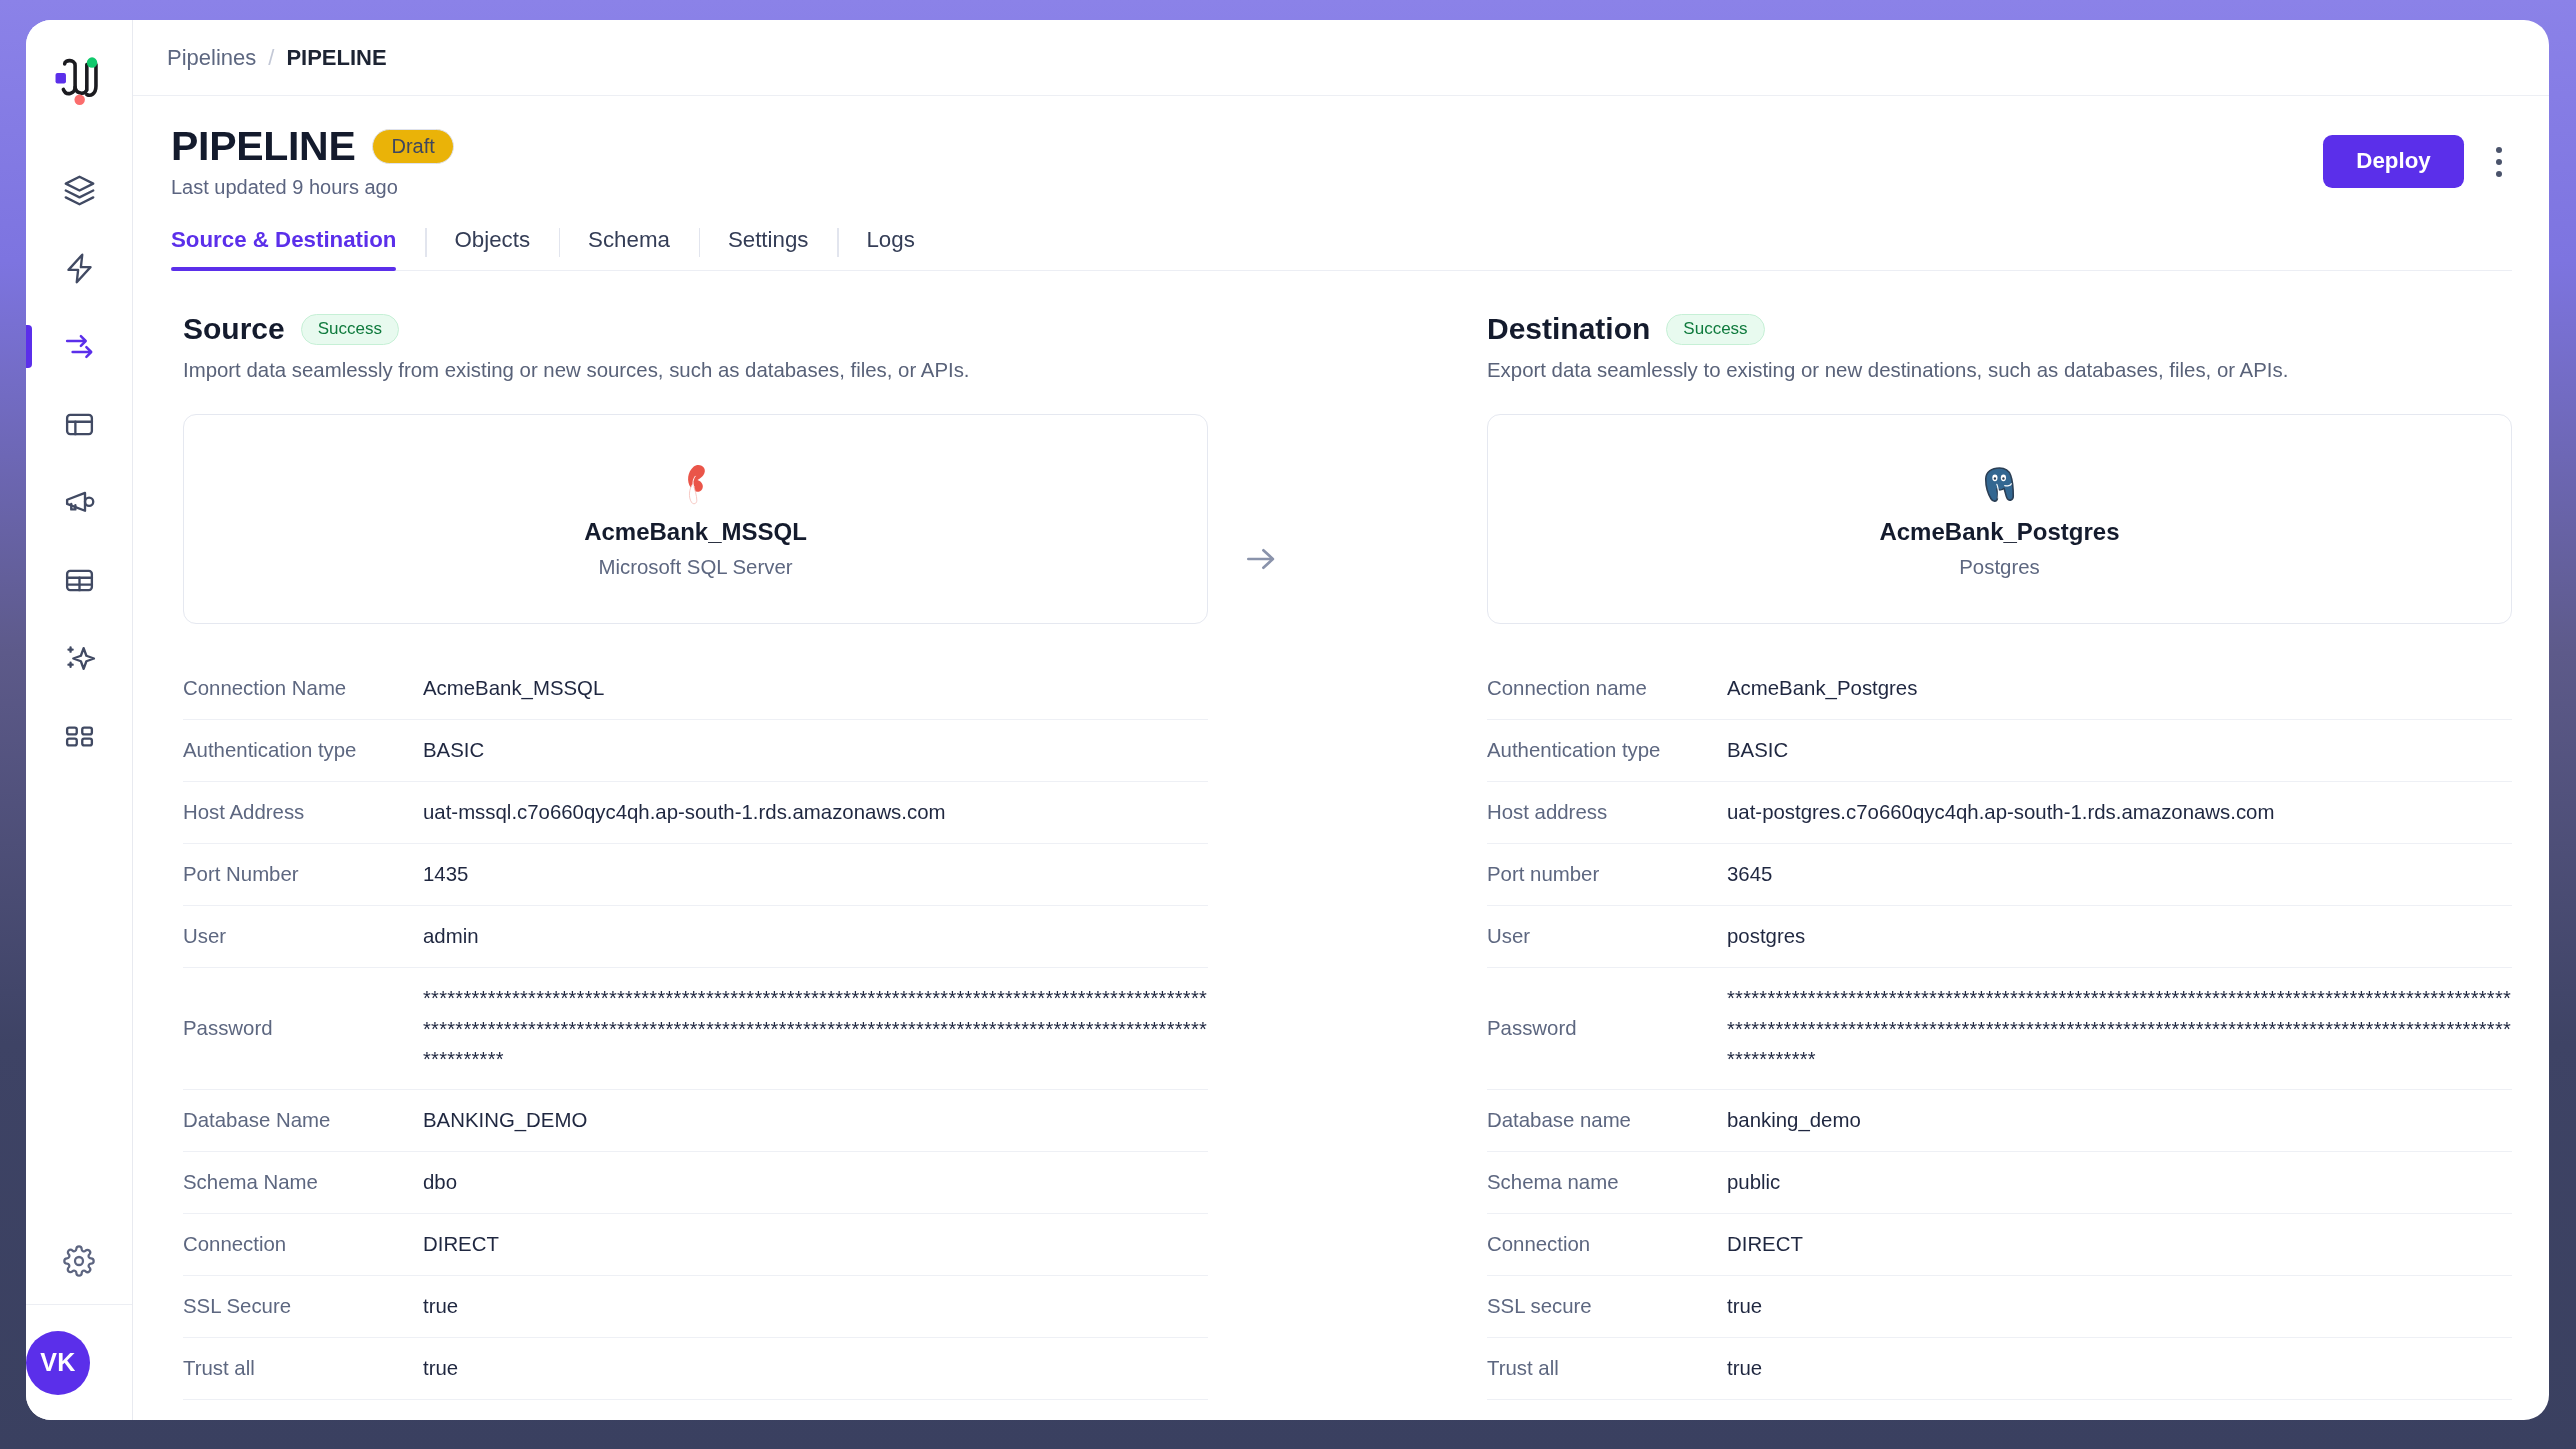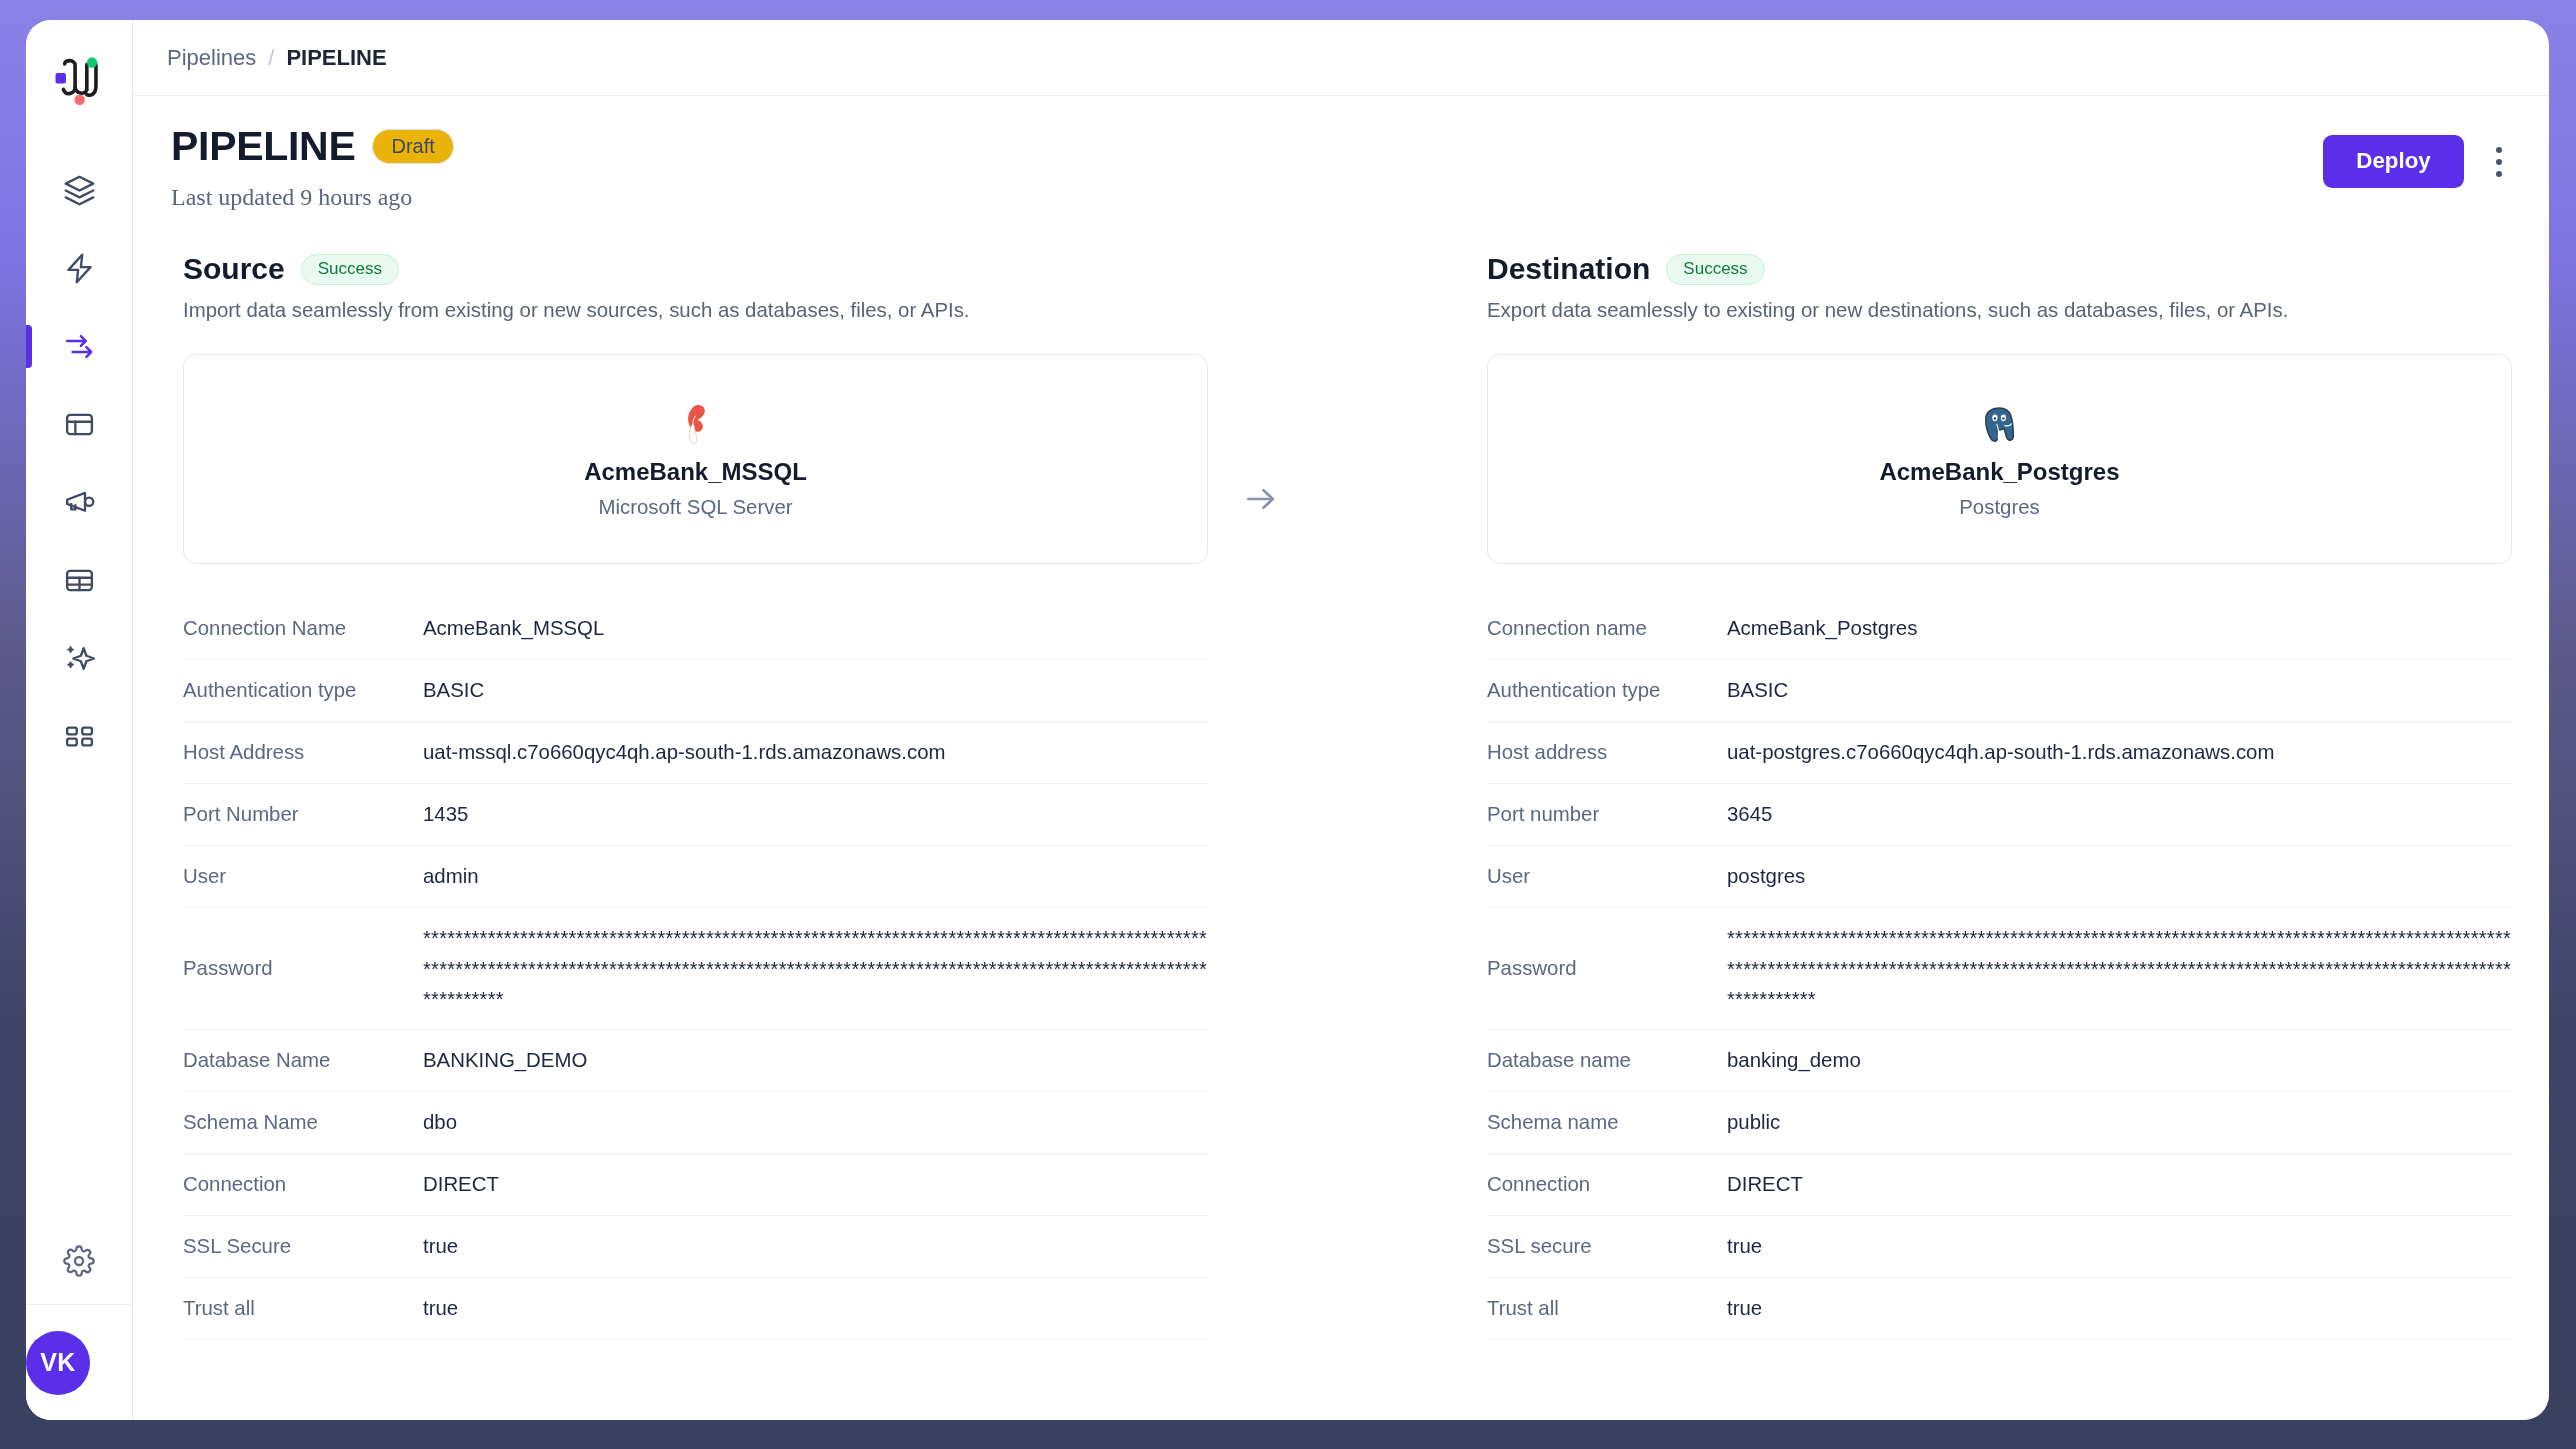--- a/index.html
+++ b/index.html
@@ -101,21 +101,21 @@
   .ph-titlerow { display: flex; align-items: center; gap: 17px; }
   .ph-title {
     font-size: 41px; font-weight: 700; color: #141b2d; letter-spacing: -0.3px;
     line-height: 1;
   }
   .badge-draft {
     border: 1.1px solid #dfe2ec; border-radius: 656px;
     padding: 6px 18px 7.2px; font-size: 20px; color: #3e475f;
     background: #eab308; line-height: 1;
   }
-  .ph-sub { margin-top: 17px; font-size: 24px; color: #5b6480; font-family: Liberation Serif, serif; }
+  .ph-sub { margin-top: 9px; font-size: 20px; color: #5b6480; }
 
   .ph-right { display: flex; align-items: center; gap: 22.3px; padding-top: 9.2px; }
   .btn-deploy {
     background: #5b2fea; color: #fff;
     font-size: 22.3px; font-weight: 700;
     border: none; border-radius: 9.2px;
     padding: 14.5px 33px 16px; line-height: 1;
     cursor: pointer;
   }
   .kebab {
@@ -350,20 +350,27 @@
       <div class="ph-right">
         <button class="btn-deploy">Deploy</button>
         <div class="kebab">
             <i></i>
             <i></i>
             <i></i>
           </div>
       </div>
     </div>
 
+    <div class="tabs">
+      <div class="tab active">Source &amp; Destination</div>
+      <div class="tab">Objects</div>
+      <div class="tab">Schema</div>
+      <div class="tab">Settings</div>
+      <div class="tab">Logs</div>
+    </div>
 
     <div class="content">
 
       <div class="col">
         <div class="sec-head">
           <div class="sec-title">Source</div>
           <div class="badge-success">Success</div>
         </div>
         <div class="sec-desc">Import data seamlessly from existing or new sources, such as databases, files, or APIs.</div>
 

